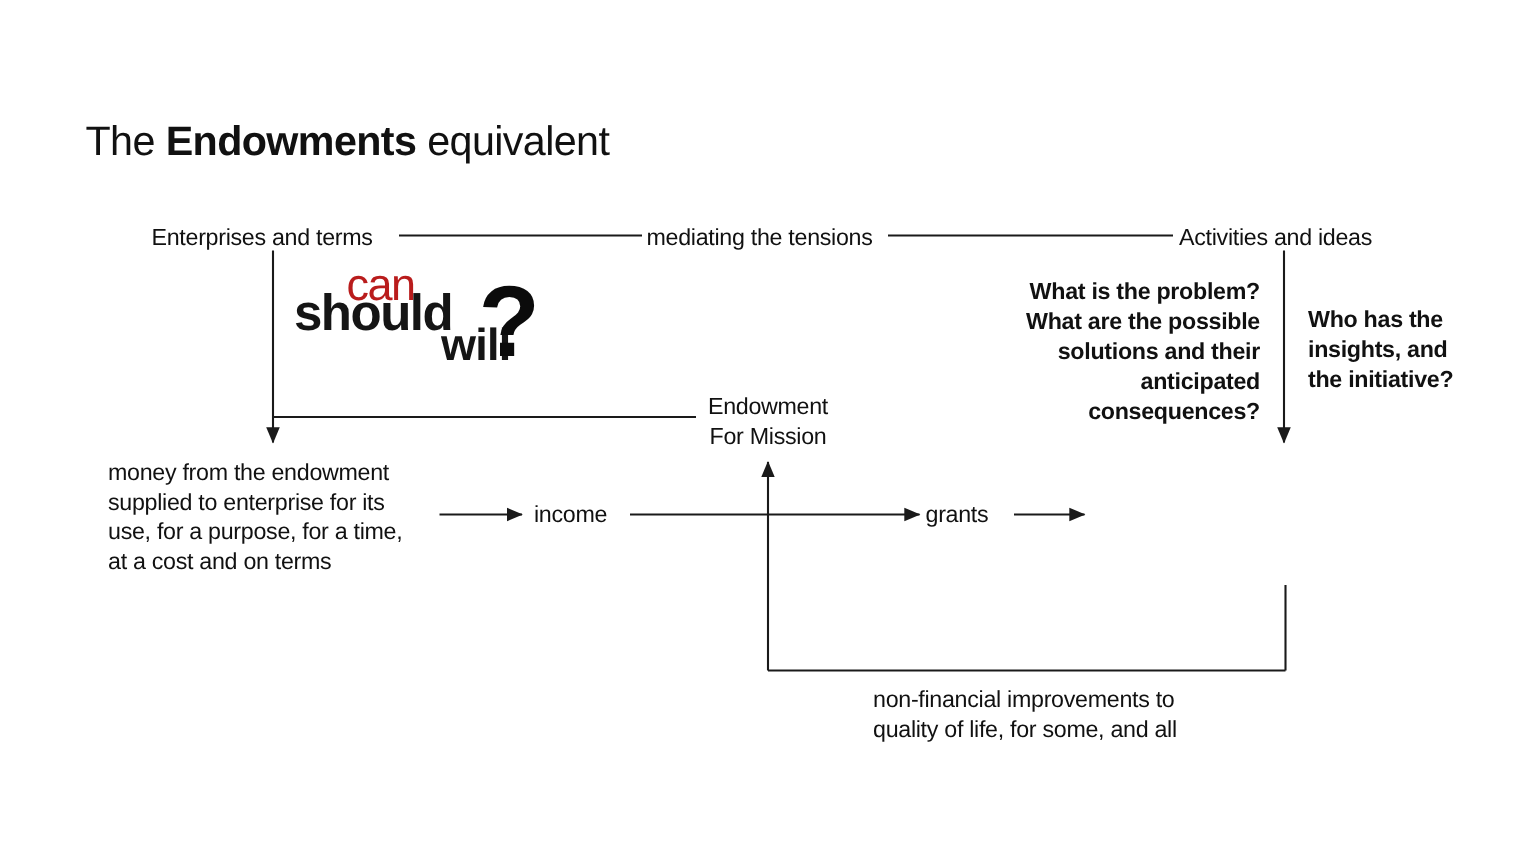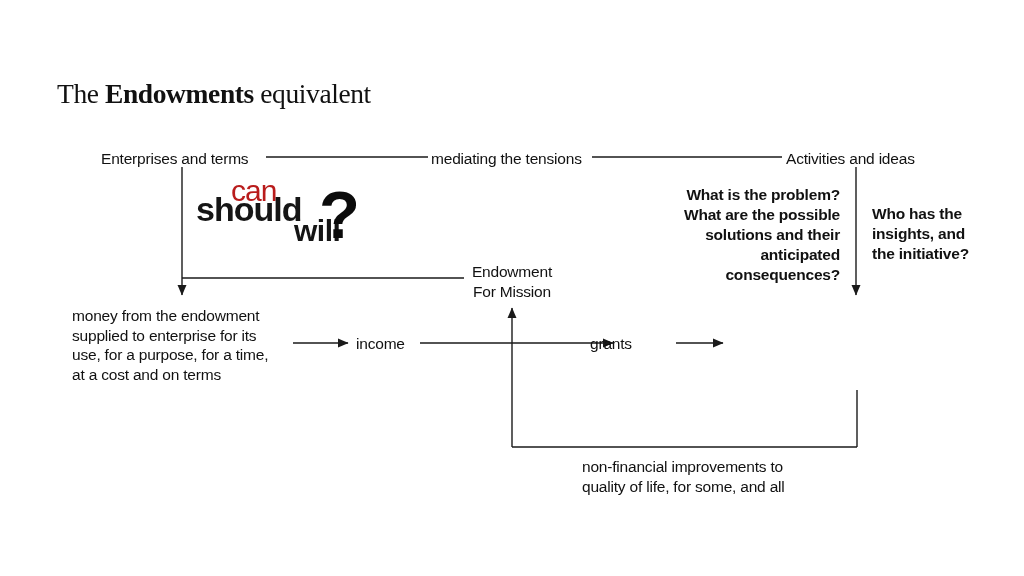--- a/index.html
+++ b/index.html
@@ -29,21 +29,20 @@
     font-size:15.5px;
     line-height:20px;
     font-weight:bold;
     letter-spacing:-0.2px;
   }
   .title{
     left:57px;top:78px;
     font-size:27.5px;
     letter-spacing:-0.4px;
     white-space:nowrap;
-    font-family:Liberation Serif, serif;
   }
   .title .em{font-weight:bold;}
   .connectors{position:absolute;left:0;top:0;}
   
   .wordart .can{
     left:231px;top:174px;
     font-size:30px;color:#b91c1c;
     letter-spacing:-1px;
   }
   .wordart .should{
@@ -114,19 +113,19 @@
 
   <div class="abs note multiline" style="left:451px;top:262px;width:122px;text-align:center;">Endowment
 For Mission</div>
 
   <div class="abs note multiline" style="left:72px;top:306px;width:230px;">money from the endowment
 supplied to enterprise for its
 use, for a purpose, for a time,
 at a cost and on terms</div>
 
   <div class="abs lbl" style="left:356px;top:335px;">income</div>
-  <div class="abs lbl" style="left:590px;top:335px;">grants</div>
+  <div class="abs lbl" style="left:617px;top:335px;">grants</div>
 
 
   <div class="abs note multiline" style="left:582px;top:457px;width:260px;">non-financial improvements to
 quality of life, for some, and all</div>
 
 </div>
 
 </body></html>

